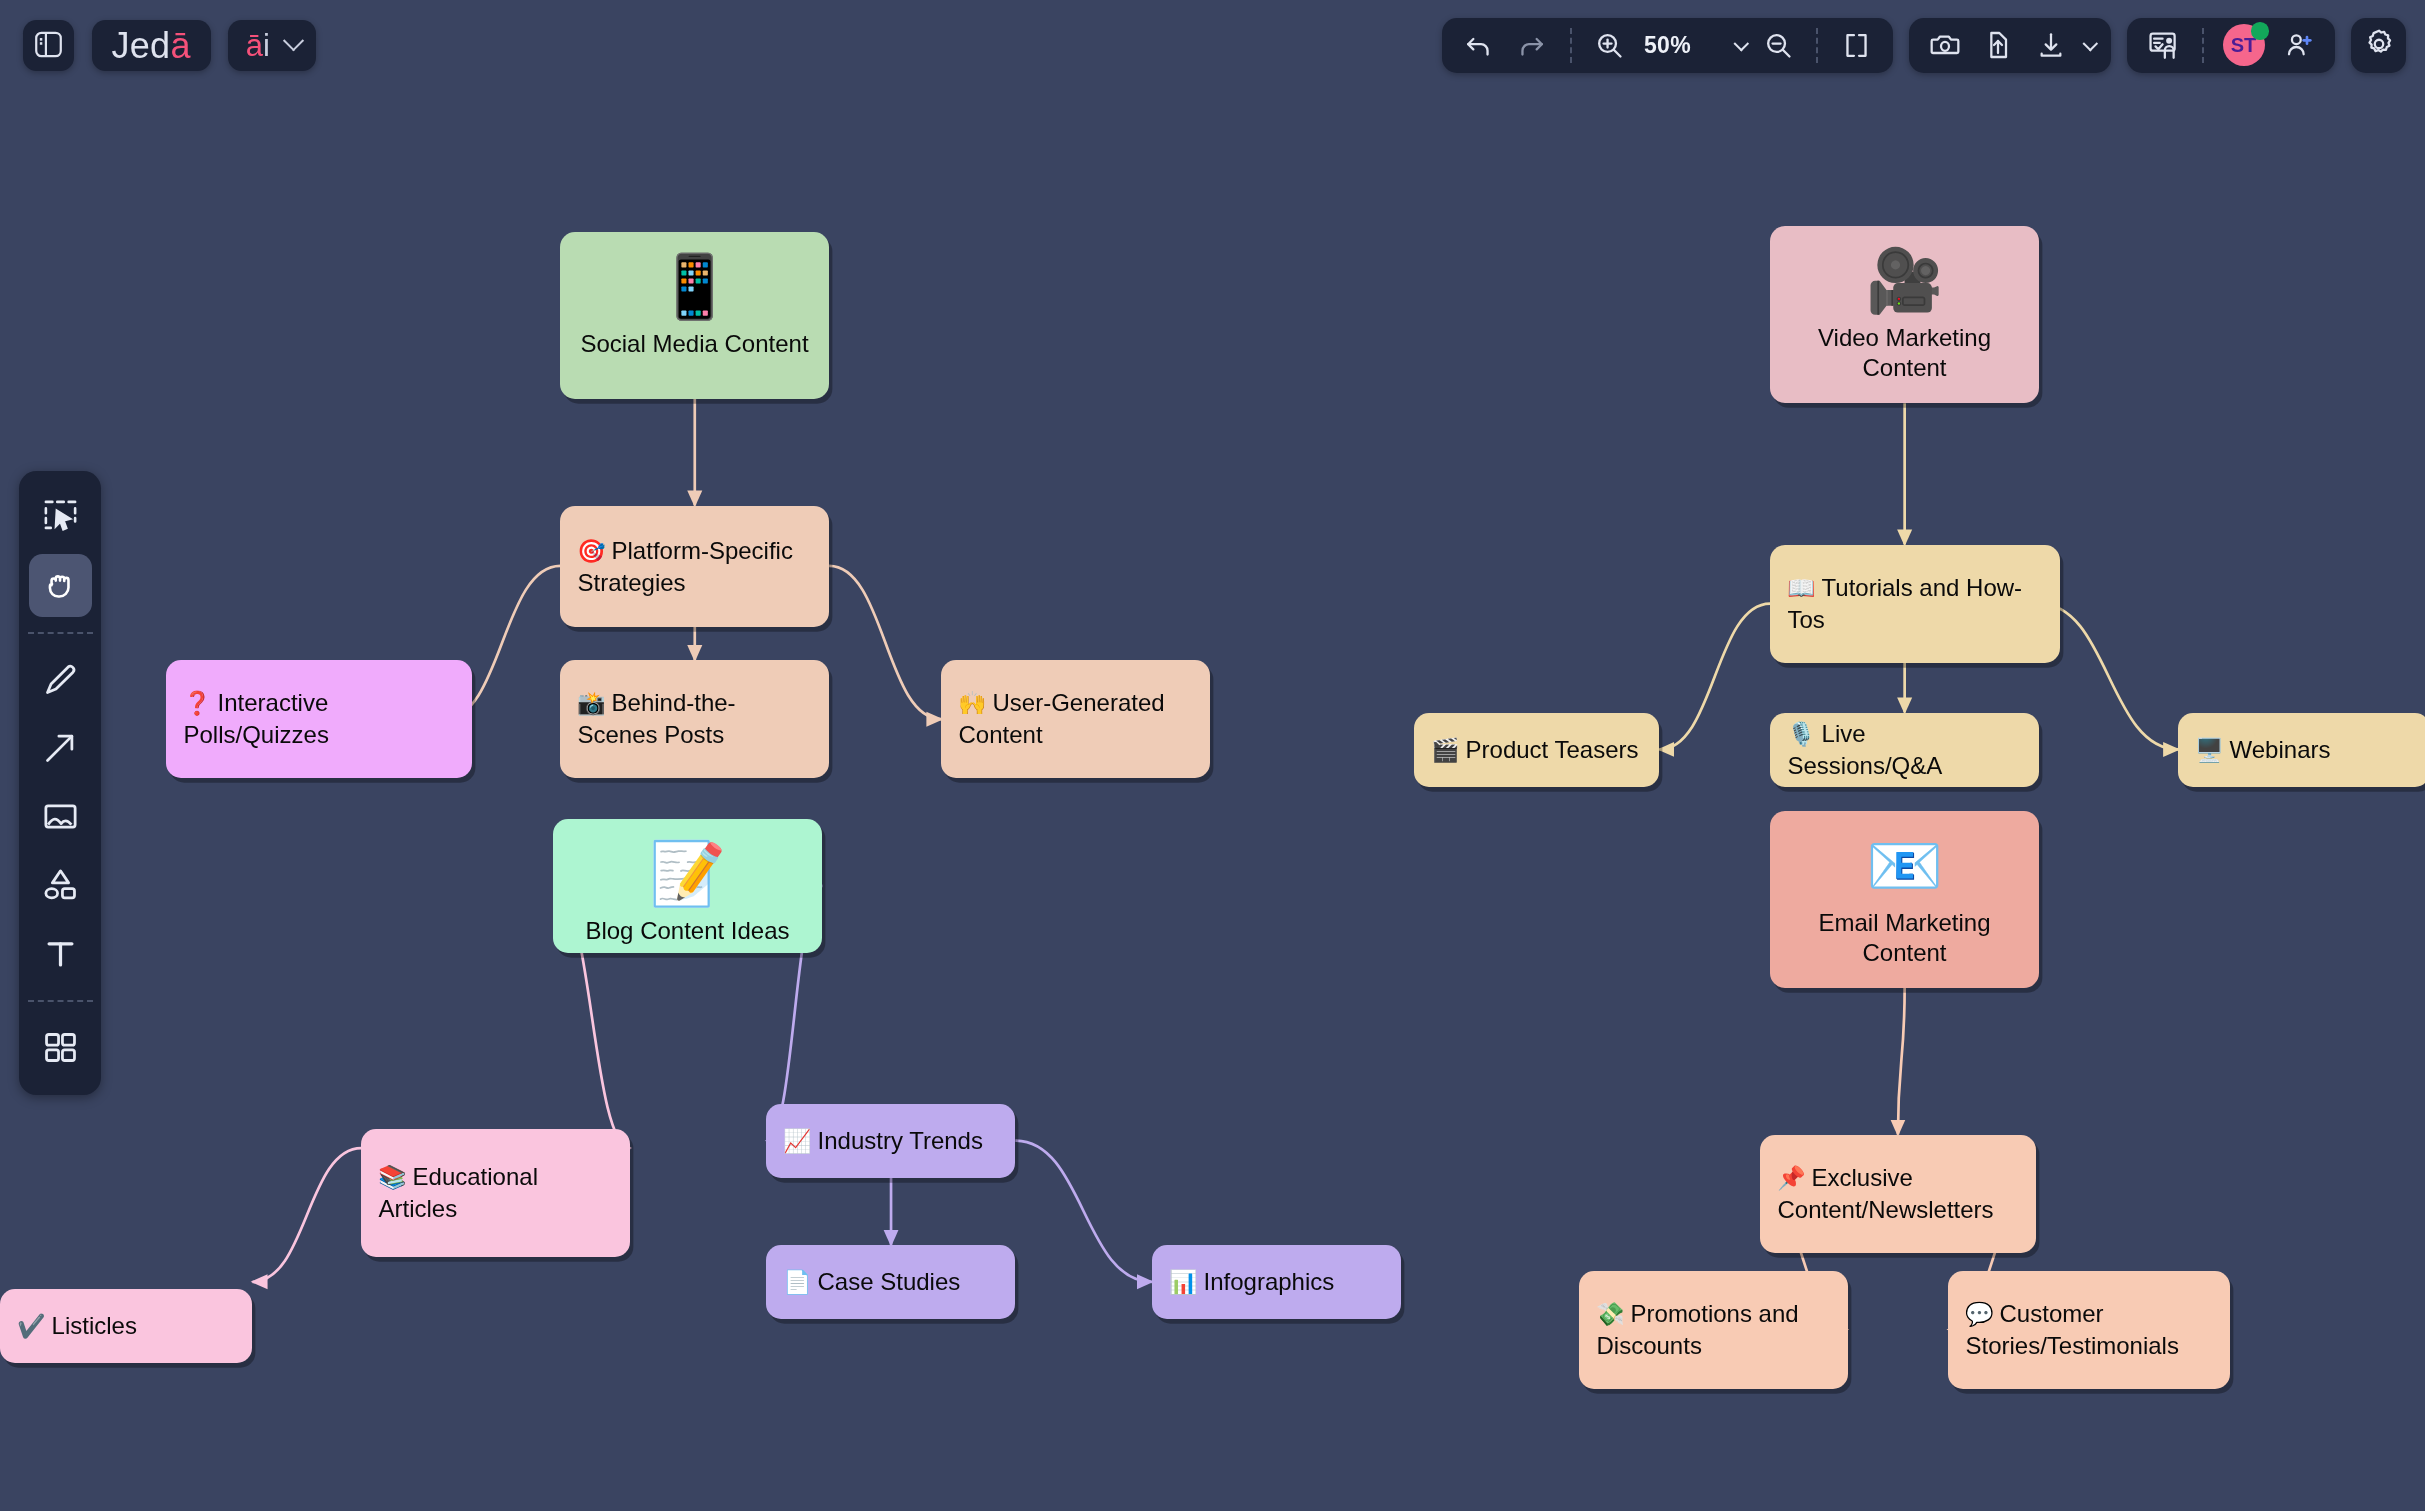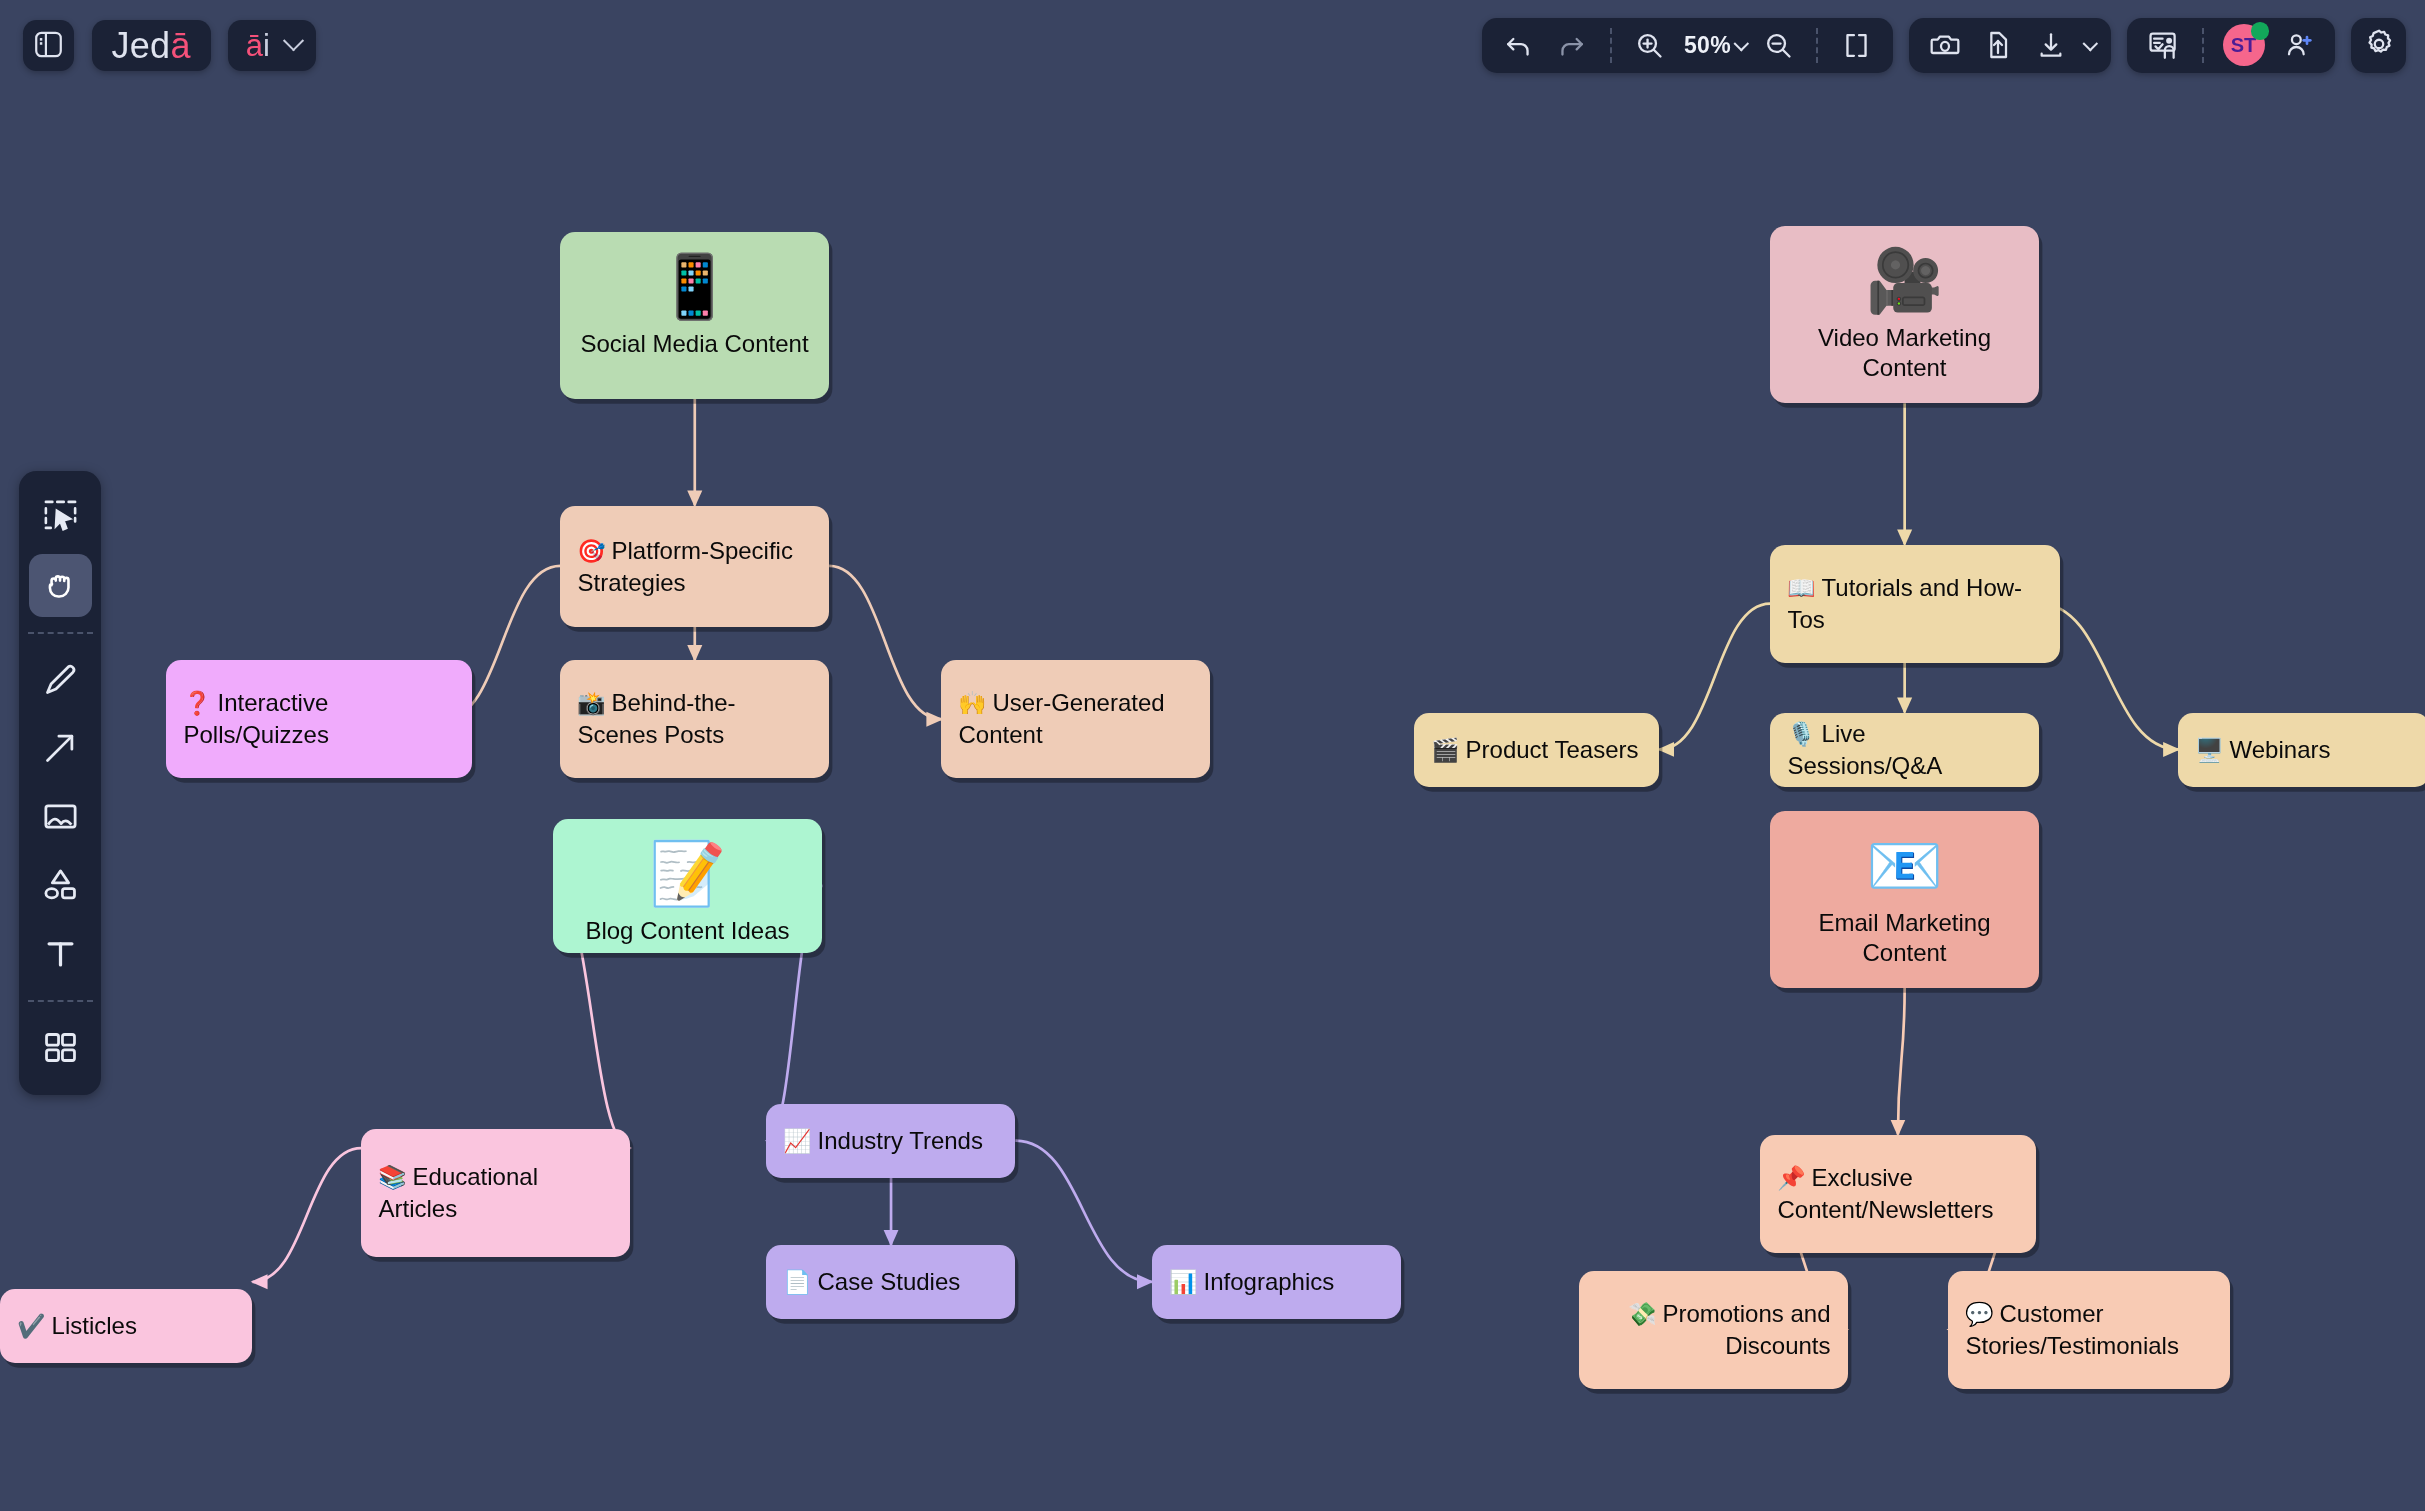--- a/index.html
+++ b/index.html
@@ -155,21 +155,21 @@
       <div class="node leaf" style="left: 2178px; top: 713px; width: 252px; height: 74px; background: rgb(238, 217, 169);">
         <div class="inner"><span class="emoji">🖥️</span>Webinars</div>
       </div>
       <div class="node big" style="left: 1770px; top: 811px; width: 269px; height: 177px; background: rgb(238, 170, 159);">
         <div class="emoji">📧</div>
         <div class="ntext">Email Marketing Content</div>
       </div>
       <div class="node leaf" style="left: 1760px; top: 1135px; width: 276px; height: 118px; background: rgb(248, 203, 180);">
         <div class="inner"><span class="emoji">📌</span>Exclusive Content/Newsletters</div>
       </div>
-      <div class="node leaf" style="left: 1579px; top: 1271px; width: 269px; height: 118px; background: rgb(248, 203, 180); text-align: right;">
+      <div class="node leaf" style="left: 1579px; top: 1271px; width: 269px; height: 118px; background: rgb(248, 203, 180);">
         <div class="inner"><span class="emoji">💸</span>Promotions and Discounts</div>
       </div>
       <div class="node leaf" style="left: 1948px; top: 1271px; width: 282px; height: 118px; background: rgb(248, 203, 180);">
         <div class="inner"><span class="emoji">💬</span>Customer Stories/Testimonials</div>
       </div>
     </div>
 
   <div class="topbar-left">
     <div class="tb-btn tb-sq">
       <span>
@@ -207,21 +207,21 @@
       </div>
       <div class="vdiv"></div>
       <div class="tb-ico">
         <svg width="31" height="31" viewBox="0 0 24 24" fill="none" stroke="#dfe3ef" stroke-width="1.8" stroke-linecap="round">
           <circle cx="10.5" cy="10.5" r="6.5"></circle>
             <line x1="15.3" y1="15.3" x2="20.5" y2="20.5"></line>
           <line x1="7.4" y1="10.5" x2="13.6" y2="10.5"></line>
             <line x1="10.5" y1="7.4" x2="10.5" y2="13.6"></line>
         </svg>
       </div>
-      <div class="tb-ico" style="width:auto;">
+      <div class="tb-ico" style="width:auto;gap:40px;">
         <span class="zoomlabel">50%</span>
         <span class="zchev"></span>
       </div>
       <div class="tb-ico">
         <svg width="31" height="31" viewBox="0 0 24 24" fill="none" stroke="#dfe3ef" stroke-width="1.8" stroke-linecap="round">
           <circle cx="10.5" cy="10.5" r="6.5"></circle>
             <line x1="15.3" y1="15.3" x2="20.5" y2="20.5"></line>
           <line x1="7.4" y1="10.5" x2="13.6" y2="10.5"></line>
         </svg>
       </div>

